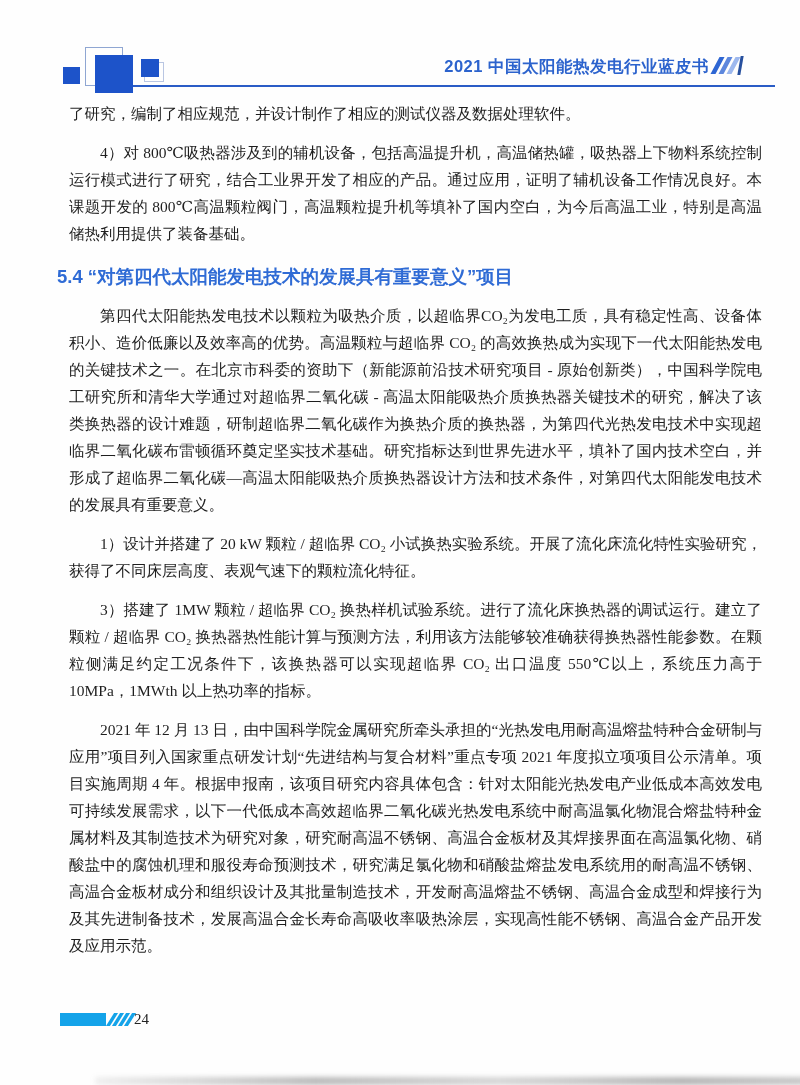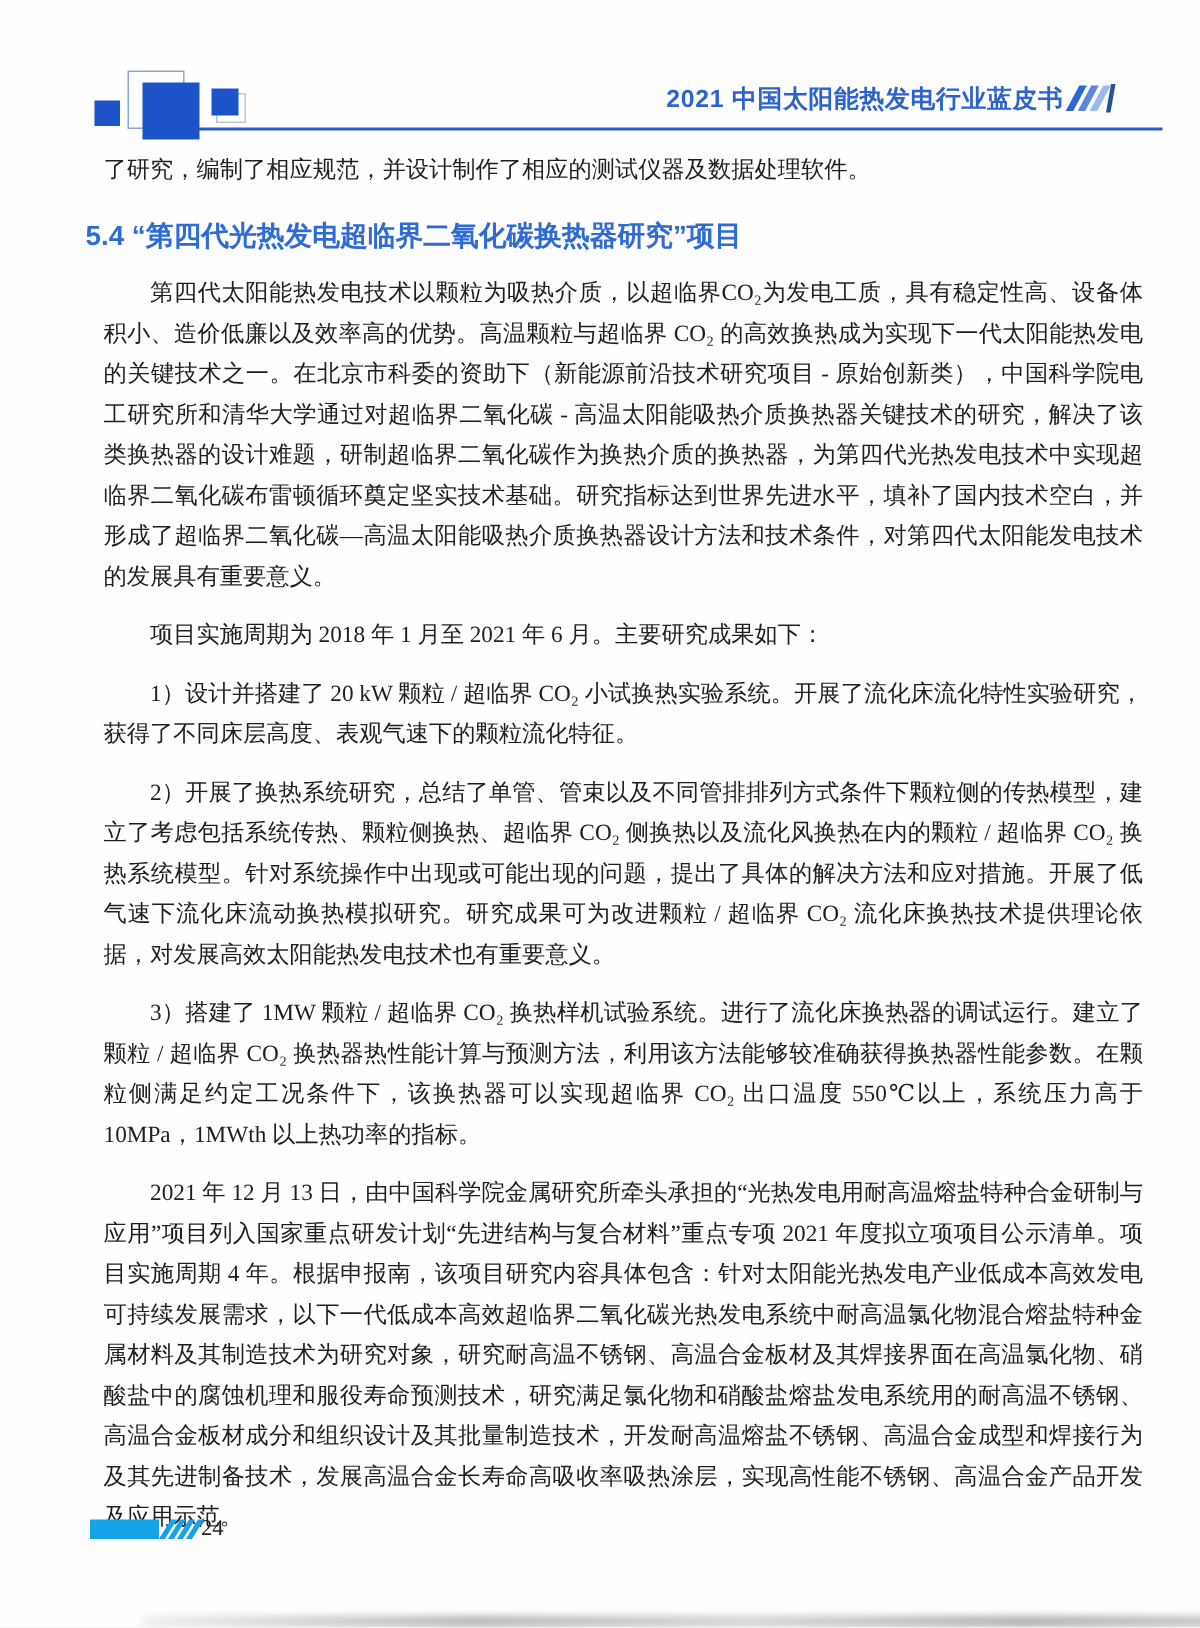--- a/index.html
+++ b/index.html
@@ -93,29 +93,28 @@
         <i></i>
         <i></i>
         <i></i>
         <i></i>
       </div>
     <div class="hdr-rule"></div>
   </header>
 
   <main>
     <p class="noindent">了研究，编制了相应规范，并设计制作了相应的测试仪器及数据处理软件。</p>
+    <p>4）对 800℃吸热器涉及到的辅机设备，包括高温提升机，高温储热罐，吸热器上下物料系统控制运行模式进行了研究，结合工业界开发了相应的产品。通过应用，证明了辅机设备工作情况良好。本课题开发的 800℃高温颗粒阀门，高温颗粒提升机等填补了国内空白，为今后高温工业，特别是高温储热利用提供了装备基础。</p>
 
     <h2>
       <span class="h-num">5.4</span>
-      <span class="h-title">“第四代光热发电超临界二氧化碳换热器研究”项目</span>
+      <span class="h-title">“对第四代太阳能发电技术的发展具有重要意义”项目</span>
     </h2>
     <p>第四代太阳能热发电技术以颗粒为吸热介质，以超临界CO₂为发电工质，具有稳定性高、设备体积小、造价低廉以及效率高的优势。高温颗粒与超临界 CO₂ 的高效换热成为实现下一代太阳能热发电的关键技术之一。在北京市科委的资助下（新能源前沿技术研究项目 - 原始创新类），中国科学院电工研究所和清华大学通过对超临界二氧化碳 - 高温太阳能吸热介质换热器关键技术的研究，解决了该类换热器的设计难题，研制超临界二氧化碳作为换热介质的换热器，为第四代光热发电技术中实现超临界二氧化碳布雷顿循环奠定坚实技术基础。研究指标达到世界先进水平，填补了国内技术空白，并形成了超临界二氧化碳—高温太阳能吸热介质换热器设计方法和技术条件，对第四代太阳能发电技术的发展具有重要意义。</p>
-    <p>项目实施周期为 2018 年 1 月至 2021 年 6 月。主要研究成果如下：</p>
     <p>1）设计并搭建了 20 kW 颗粒 / 超临界 CO₂ 小试换热实验系统。开展了流化床流化特性实验研究，获得了不同床层高度、表观气速下的颗粒流化特征。</p>
-    <p>2）开展了换热系统研究，总结了单管、管束以及不同管排排列方式条件下颗粒侧的传热模型，建立了考虑包括系统传热、颗粒侧换热、超临界 CO₂ 侧换热以及流化风换热在内的颗粒 / 超临界 CO₂ 换热系统模型。针对系统操作中出现或可能出现的问题，提出了具体的解决方法和应对措施。开展了低气速下流化床流动换热模拟研究。研究成果可为改进颗粒 / 超临界 CO₂ 流化床换热技术提供理论依据，对发展高效太阳能热发电技术也有重要意义。</p>
     <p>3）搭建了 1MW 颗粒 / 超临界 CO₂ 换热样机试验系统。进行了流化床换热器的调试运行。建立了颗粒 / 超临界 CO₂ 换热器热性能计算与预测方法，利用该方法能够较准确获得换热器性能参数。在颗粒侧满足约定工况条件下，该换热器可以实现超临界 CO₂ 出口温度 550℃以上，系统压力高于 10MPa，1MWth 以上热功率的指标。</p>
 
     <p>2021 年 12 月 13 日，由中国科学院金属研究所牵头承担的“光热发电用耐高温熔盐特种合金研制与应用”项目列入国家重点研发计划“先进结构与复合材料”重点专项 2021 年度拟立项项目公示清单。项目实施周期 4 年。根据申报南，该项目研究内容具体包含：针对太阳能光热发电产业低成本高效发电可持续发展需求，以下一代低成本高效超临界二氧化碳光热发电系统中耐高温氯化物混合熔盐特种金属材料及其制造技术为研究对象，研究耐高温不锈钢、高温合金板材及其焊接界面在高温氯化物、硝酸盐中的腐蚀机理和服役寿命预测技术，研究满足氯化物和硝酸盐熔盐发电系统用的耐高温不锈钢、高温合金板材成分和组织设计及其批量制造技术，开发耐高温熔盐不锈钢、高温合金成型和焊接行为及其先进制备技术，发展高温合金长寿命高吸收率吸热涂层，实现高性能不锈钢、高温合金产品开发及应用示范。</p>
   </main>
 
   <footer>
     <div class="fbar">
       <span class="fb-solid"></span>
       <i></i>
         <i></i>

